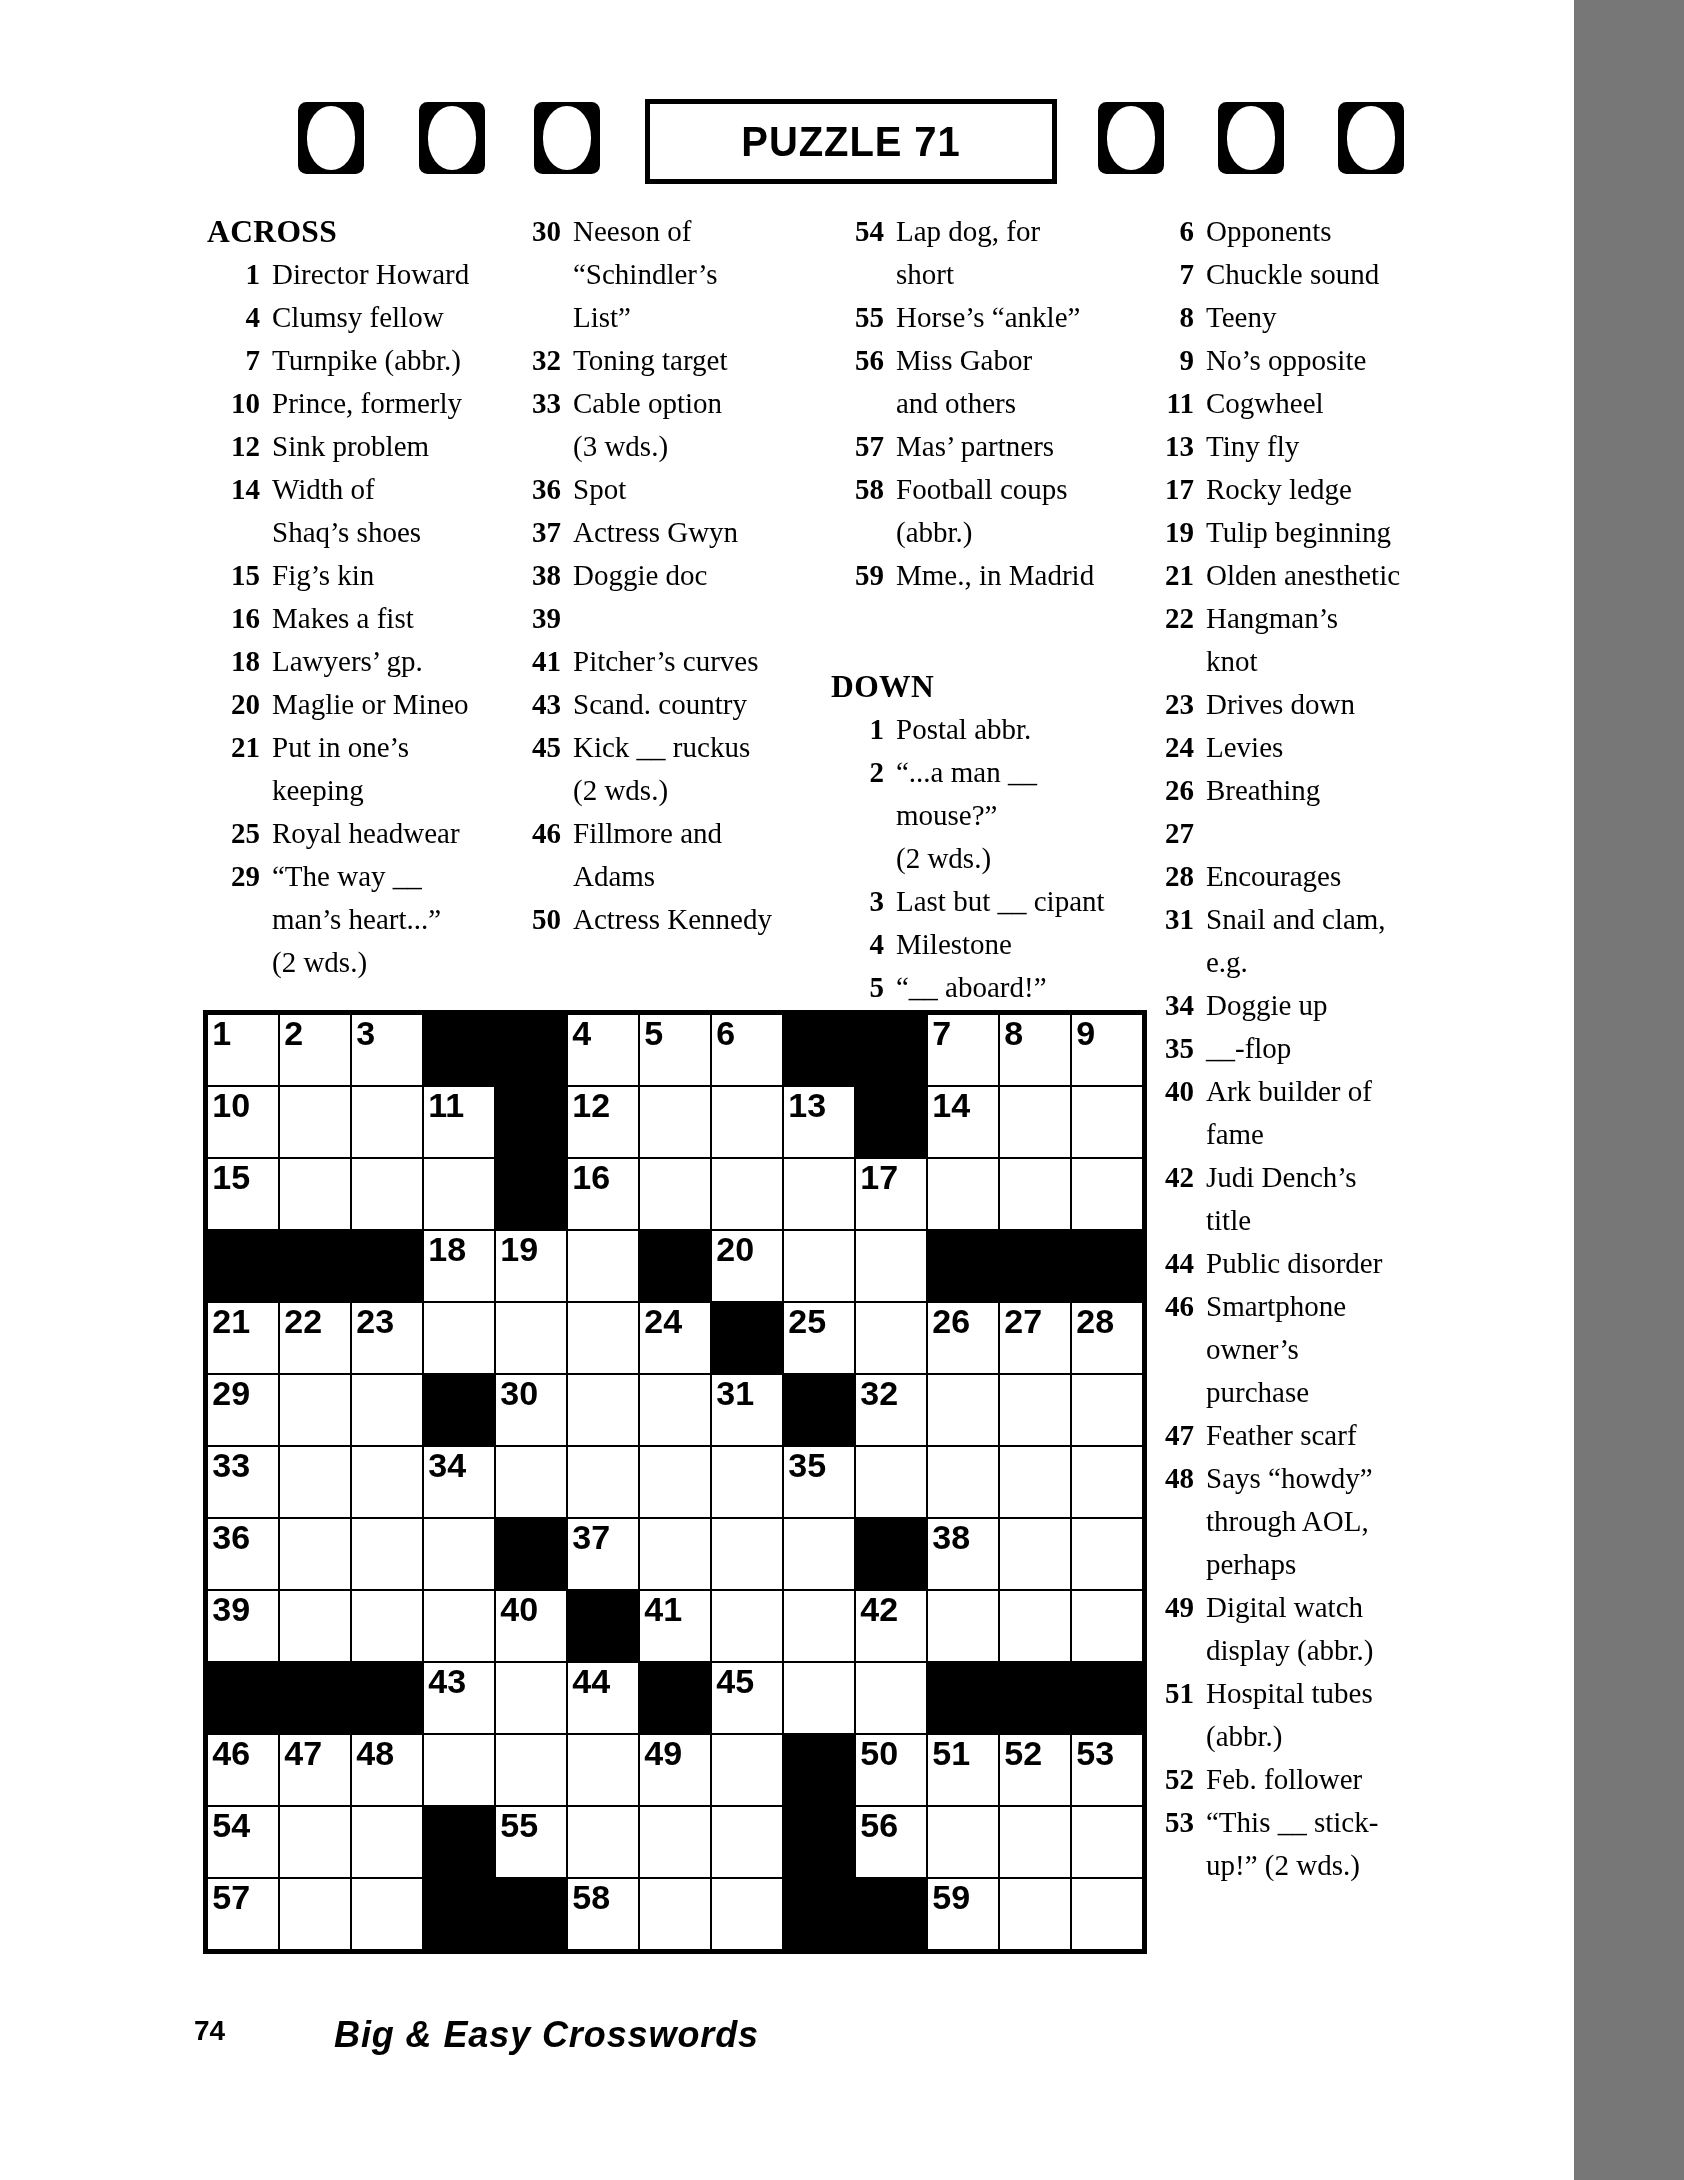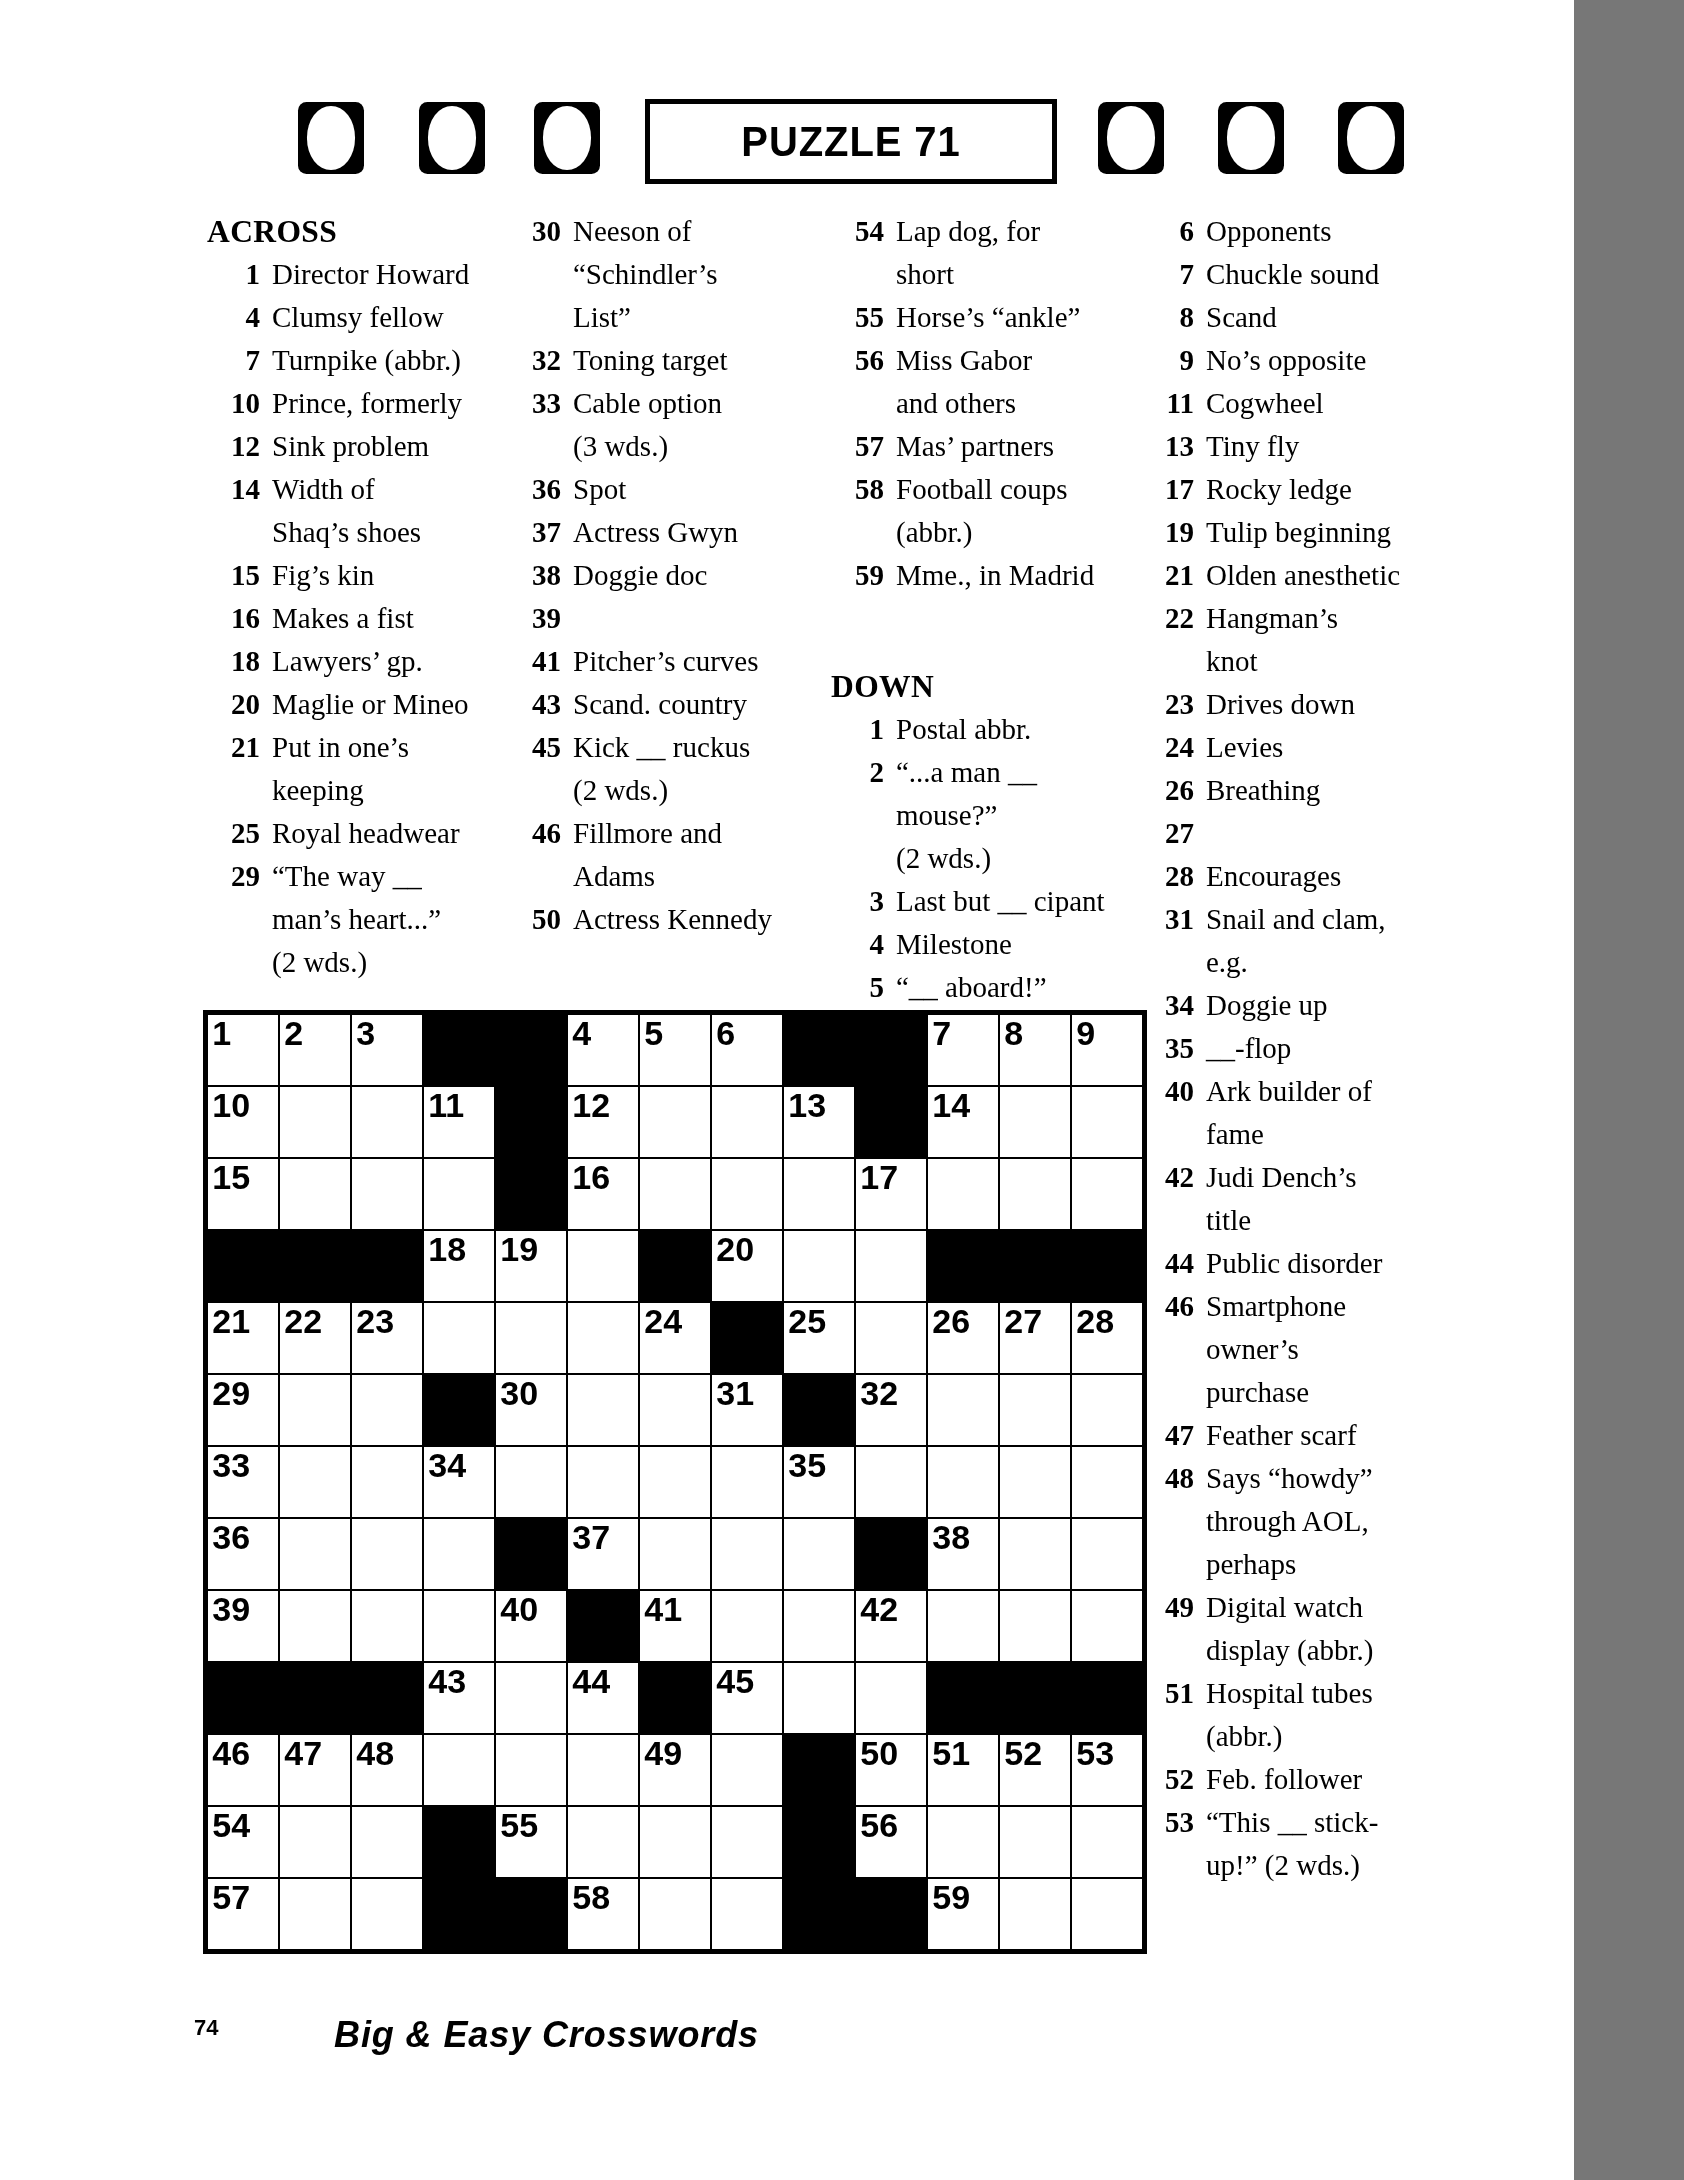--- a/index.html
+++ b/index.html
@@ -33,21 +33,21 @@
         grid-template-columns:repeat(13,72px);grid-template-rows:repeat(13,72px);
         border:4.3px solid #000;background:#000;}
   .cell{position:relative;box-sizing:border-box;border:1.7px solid #000;background:#fff;}
   .cell.black{background:#000;}
   .cell .cn{position:absolute;top:0.9px;left:4.3px;
             font-family:"Liberation Sans",sans-serif;font-weight:700;
             font-size:34px;line-height:1.05;}
 
   
   #page-num{position:absolute;left:194px;top:2015px;
-            font-family:"Liberation Sans",sans-serif;font-weight:700;font-size:22px;}
+            font-family:"Liberation Sans",sans-serif;font-weight:700;font-size:28px;}
   #book-title{position:absolute;left:334px;top:2014px;
               font-family:"Liberation Sans",sans-serif;font-weight:700;font-style:italic;
               font-size:36px;letter-spacing:0.9px;}
 </style>
 </head>
 <body>
 
 <div class="page">
 
   <div id="deco-left">
@@ -234,21 +234,21 @@
       <div class="clue">
         <span class="n">6</span>
         <span class="t">Opponents</span>
       </div>
       <div class="clue">
         <span class="n">7</span>
         <span class="t">Chuckle sound</span>
       </div>
       <div class="clue">
         <span class="n">8</span>
-        <span class="t">Scand</span>
+        <span class="t">Teeny</span>
       </div>
       <div class="clue">
         <span class="n">9</span>
         <span class="t">No’s opposite</span>
       </div>
       <div class="clue">
         <span class="n">11</span>
         <span class="t">Cogwheel</span>
       </div>
       <div class="clue">

